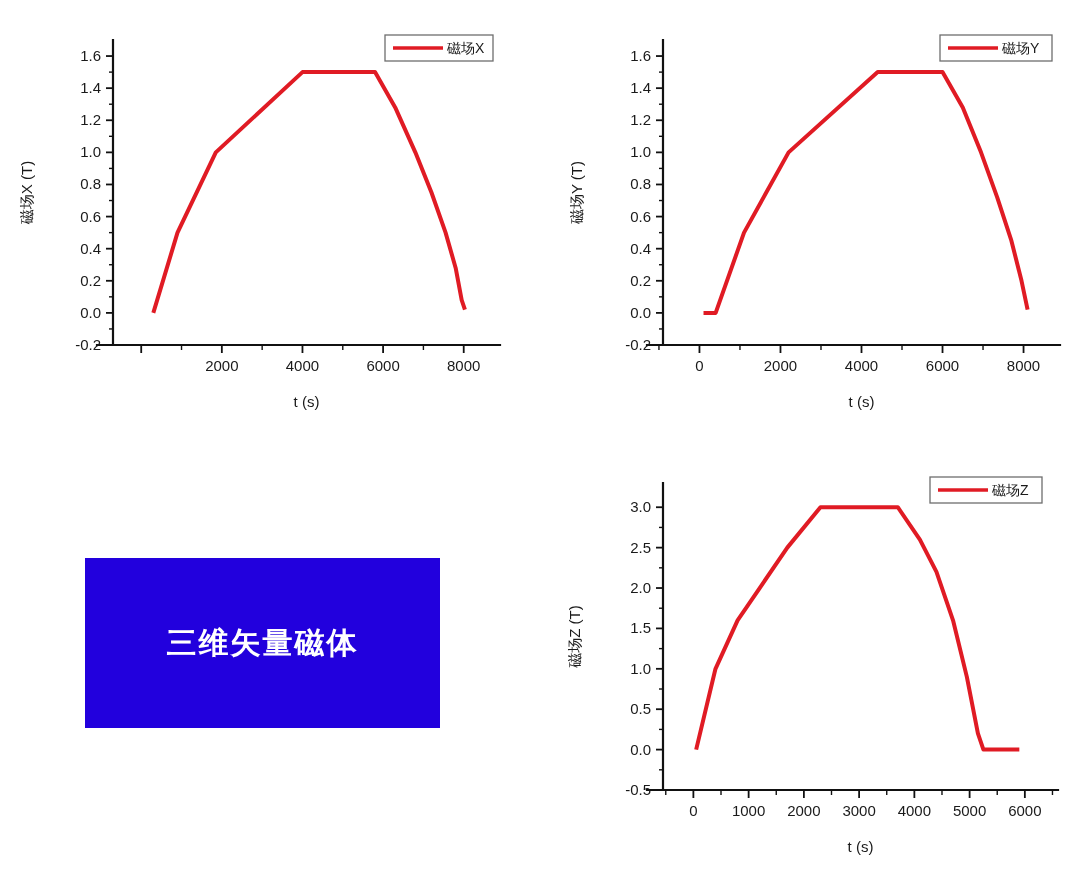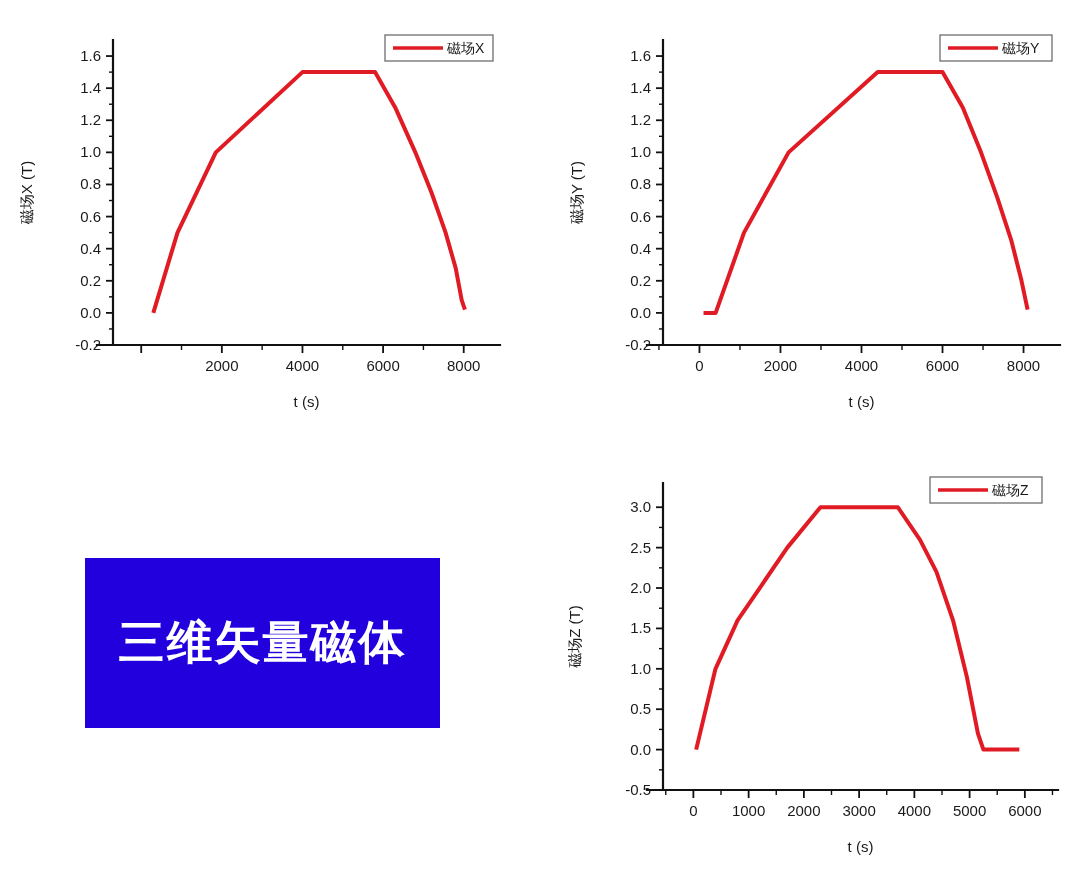--- a/index.html
+++ b/index.html
@@ -68,21 +68,21 @@
     width: 355px;
     height: 170px;
     display: flex;
     flex-direction: column;
     align-items: center;
     justify-content: center;
     box-sizing: border-box;
   }
   #banner .banner-line {
     color: #ffffff;
-    font-size: 46px;
+    font-size: 30px;
     font-weight: bold;
     letter-spacing: 2px;
     line-height: 1.25;
     text-align: left;
     font-family: "DejaVu Sans", "Liberation Sans", sans-serif;
   }
 </style>
 </head>
 <body>
 

